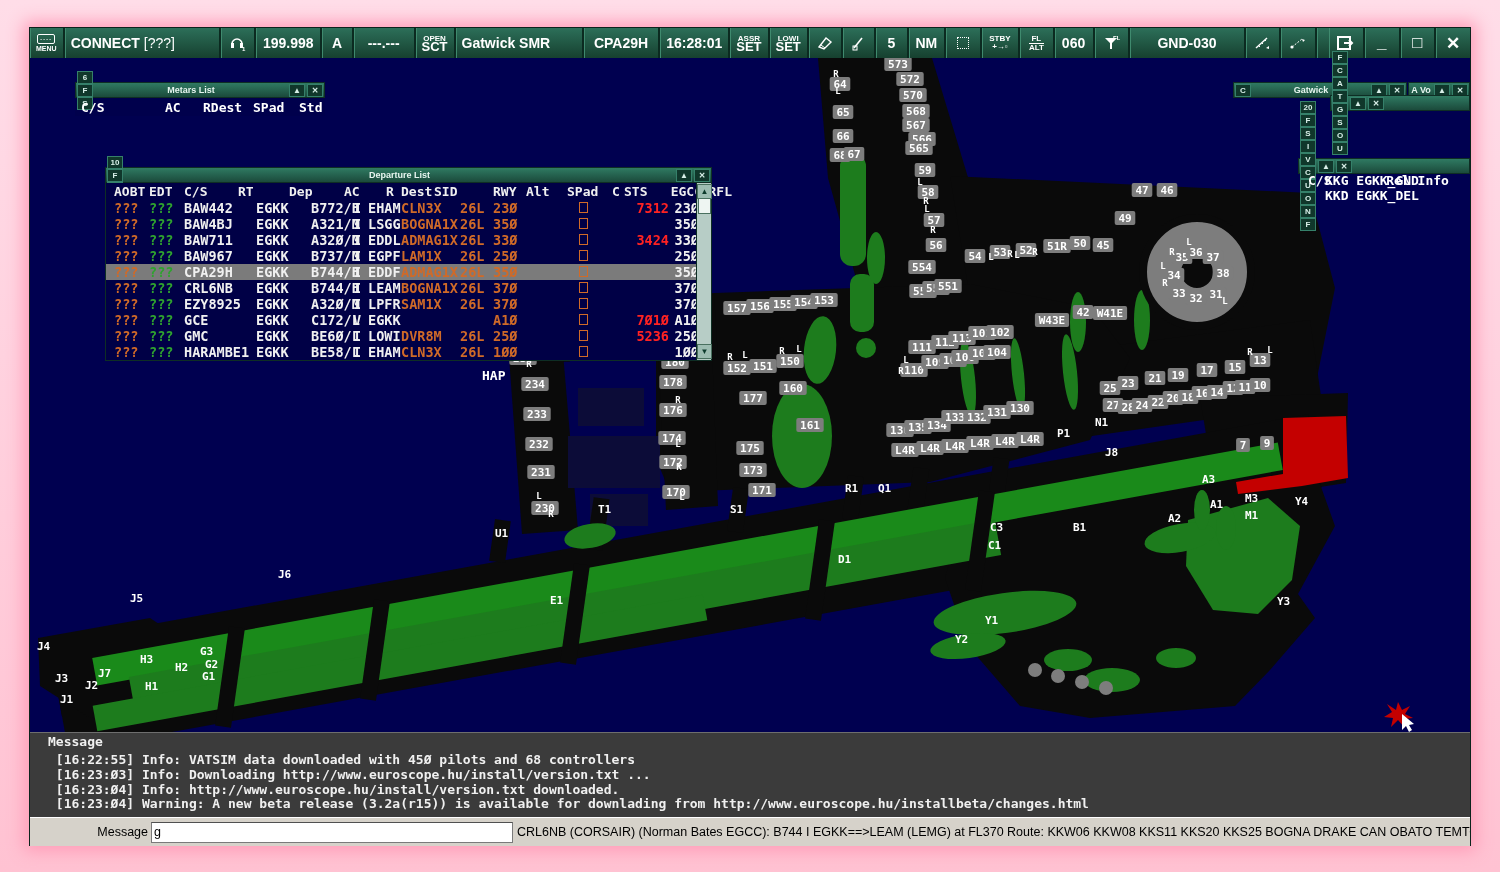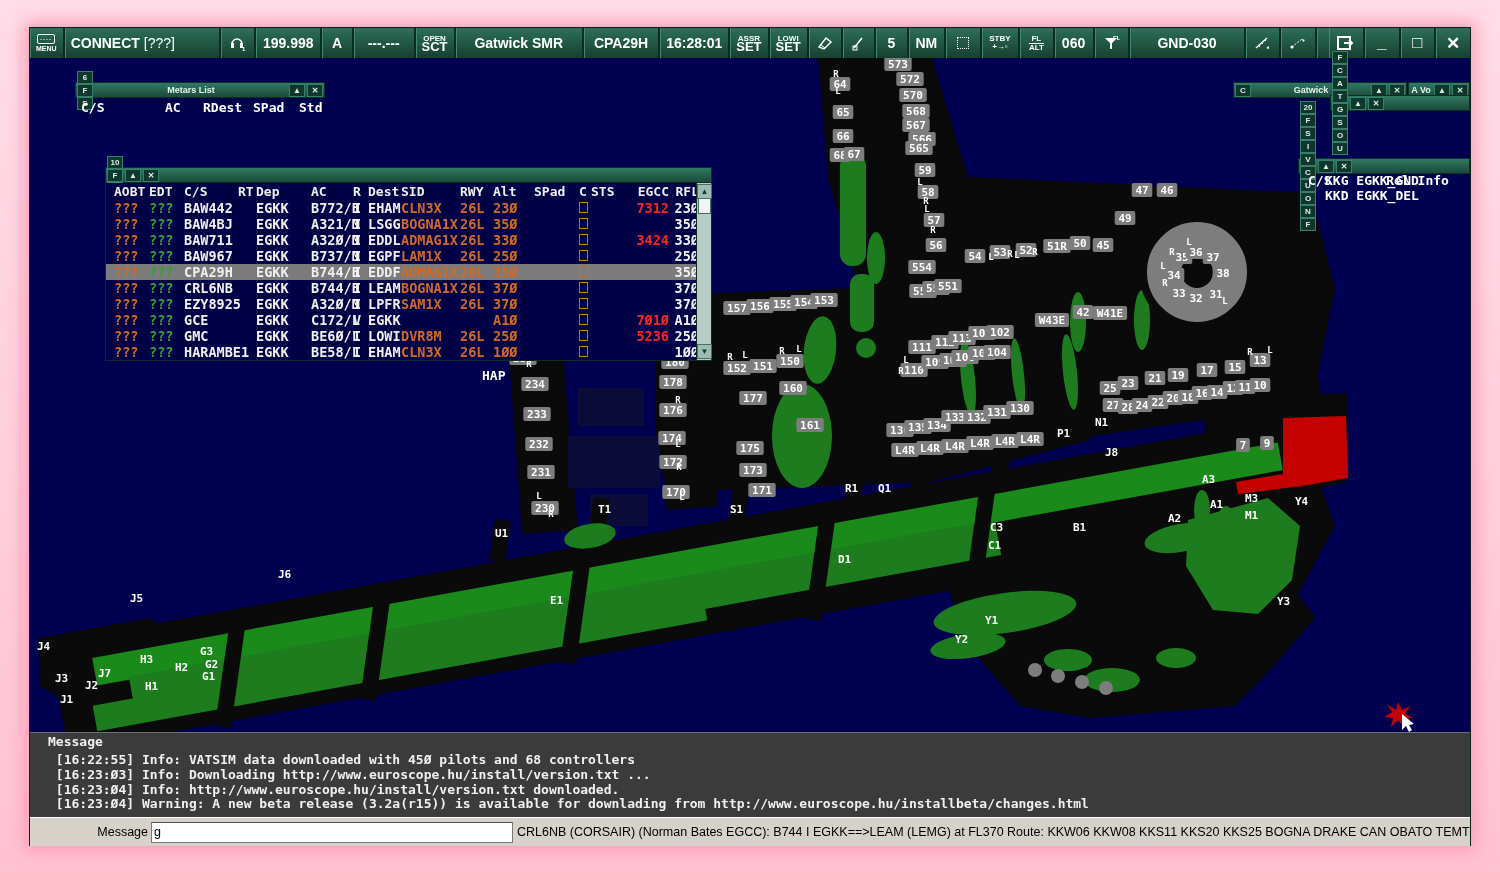--- a/index.html
+++ b/index.html
@@ -90,21 +90,21 @@
     <div class="seg" style="width:24px">
         <span>A</span>
       </div>
     <div class="seg" style="width:66px">
         <span>---.---</span>
       </div>
     <div class="seg small" style="width:28px">
       <span>OPEN</span>
         <span class="sub">SCT</span>
     </div>
-    <div class="seg" style="width:158px;justify-content:center">
+    <div class="seg" style="width:158px;justify-content:flex-start">
         <span>Gatwick SMR</span>
       </div>
     <div class="seg" style="width:86px">
         <span>CPA29H</span>
       </div>
     <div class="seg" style="width:68px">
         <span>16:28:01</span>
       </div>
     <div class="seg small" style="width:32px">
       <span>ASSR</span>
@@ -558,30 +558,31 @@
       </div>
   </div>
 
   <div class="fwin" id="departure-win">
     <div class="tbar">
       <span id="dep-badges">
           <span class="tbtn">10</span>
           <span class="tbtn">F</span>
           <span class="tbtn">S</span>
         </span>
+      <span class="ttitle">Departure List</span>
       <span class="tbtn tri">▲</span>
       <span class="tbtn">✕</span>
     </div>
     <div id="dep-body">
       <div id="dep-head">
           <span class="dc wh" style="width: 35px;">AOBT</span>
           <span class="dc wh" style="width: 35px;">EDT</span>
           <span class="dc wh" style="width: 54px;">C/S</span>
           <span class="dc wh" style="width: 18px;">RT</span>
-          <span class="dc wh" style="width: 55px;">Dep</span>
+          <span class="dc wh" style="width: 55px; margin-left: 33px;">Dep</span>
           <span class="dc wh" style="width: 42px;">AC</span>
           <span class="dc wh" style="width: 15px;">R</span>
           <span class="dc wh" style="width: 33px;">Dest</span>
           <span class="dc wh" style="width: 59px;">SID</span>
           <span class="dc wh" style="width: 33px;">RWY</span>
           <span class="dc wh" style="width: 41px;">Alt</span>
           <span class="dc wh" style="width: 45px;">SPad</span>
           <span class="dc wh" style="width: 12px;">C</span>
           <span class="dc wh" style="width: 38px;">STS</span>
           <span class="dc wh" style="width: 40px; text-align: right;">EGCC</span>

